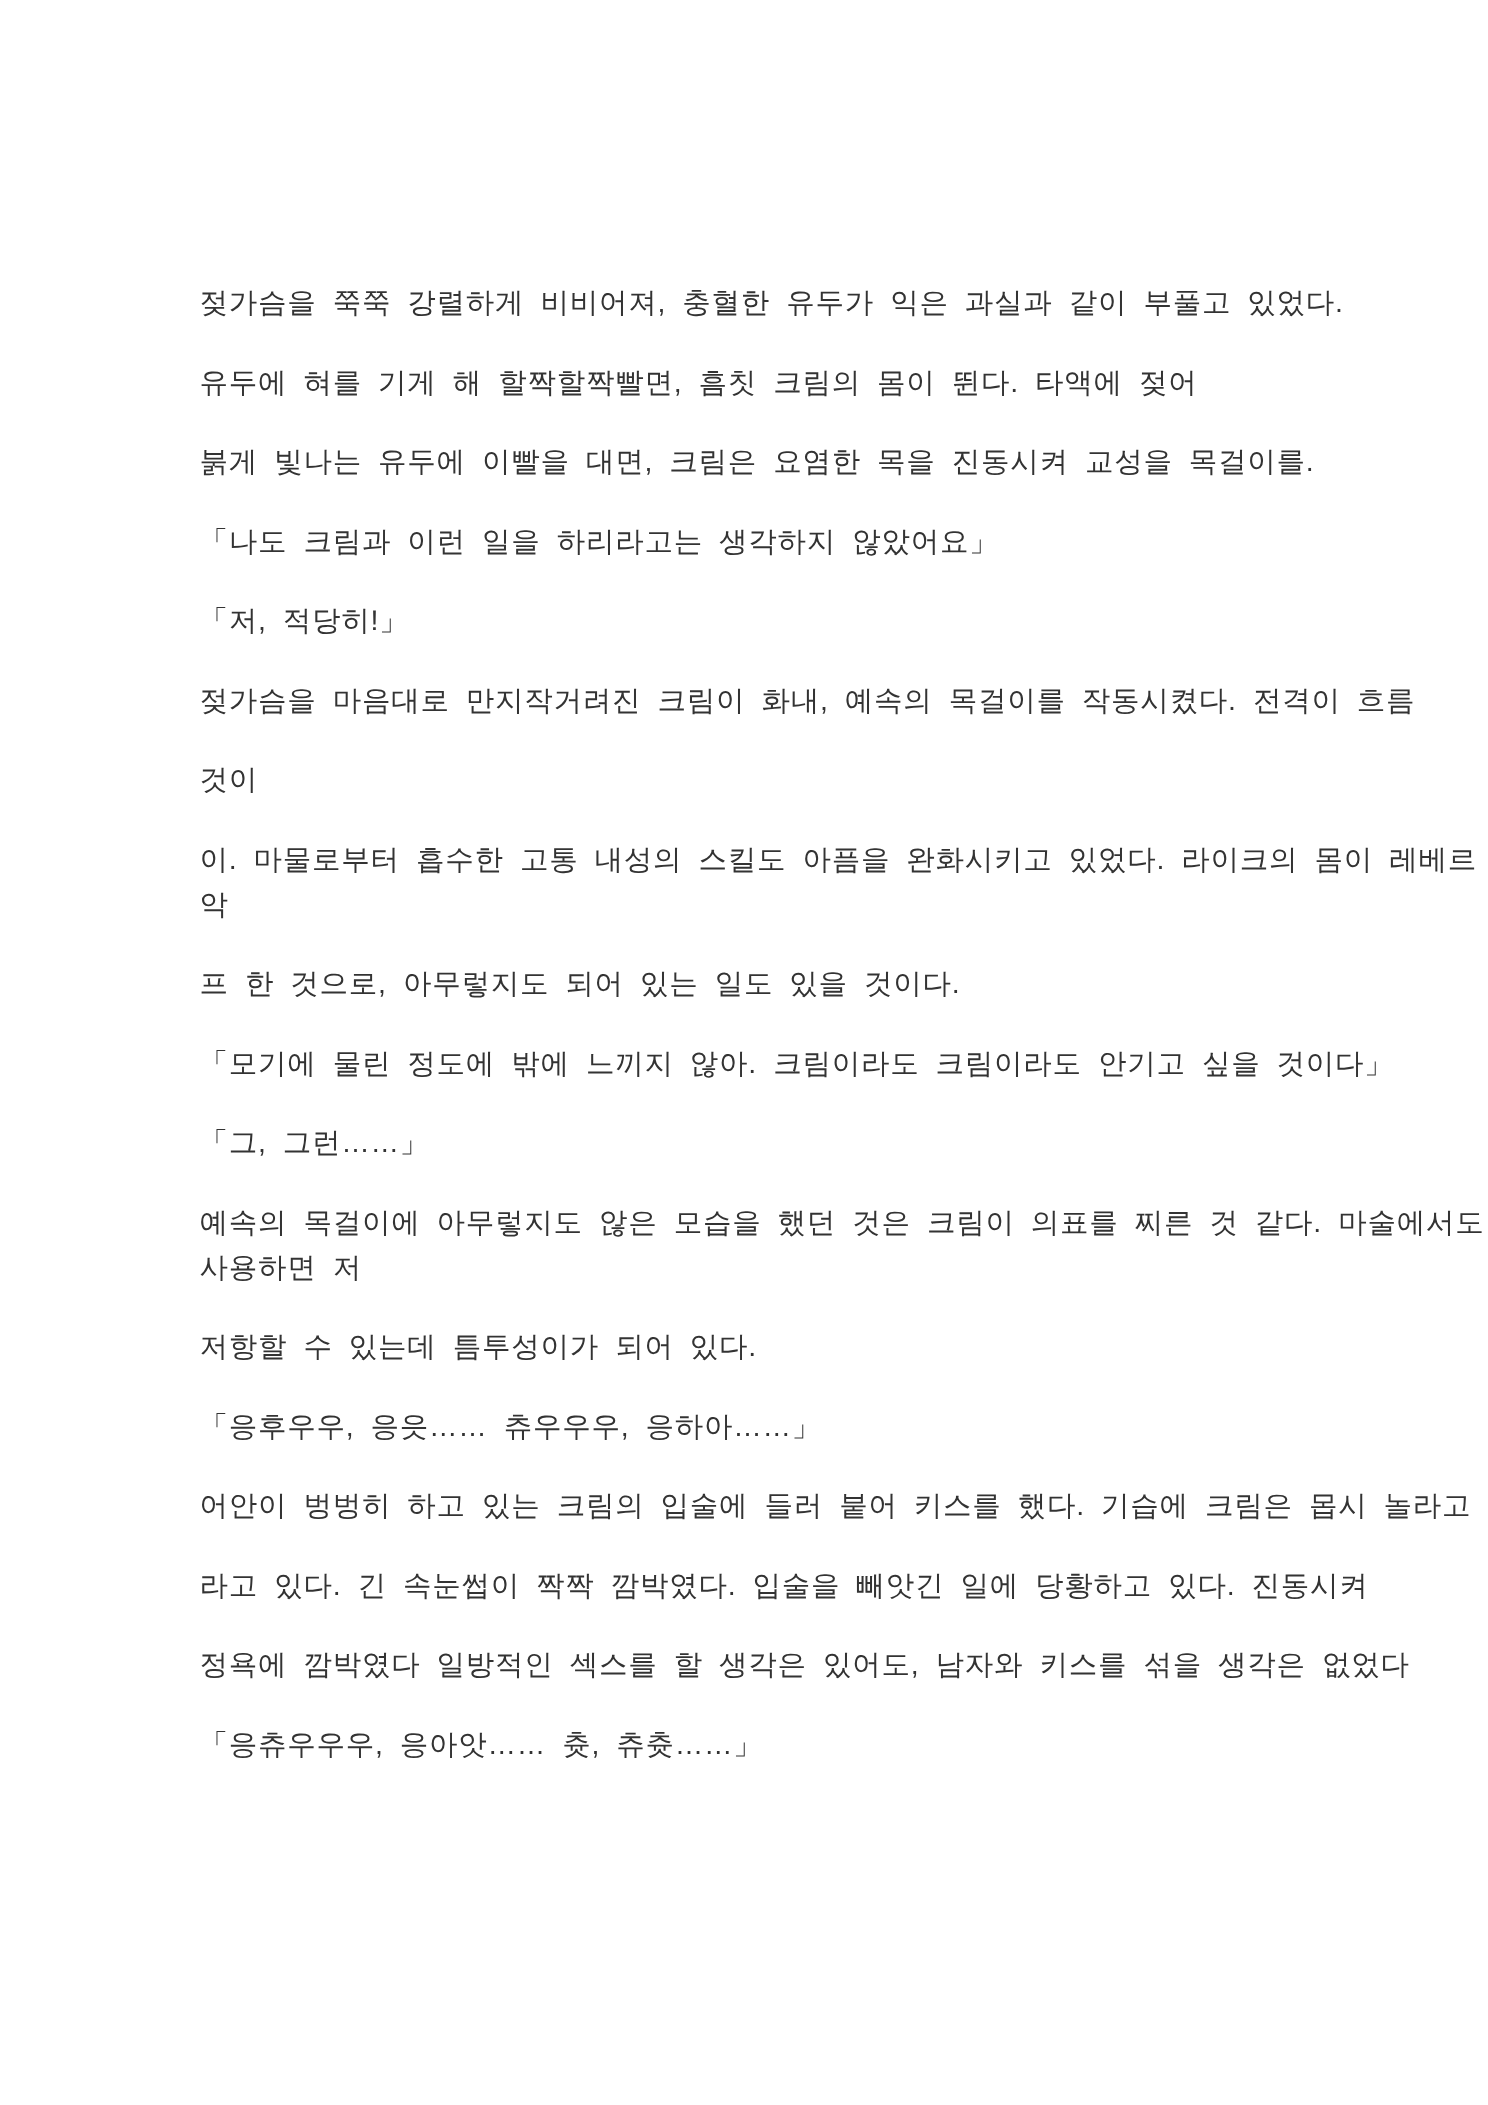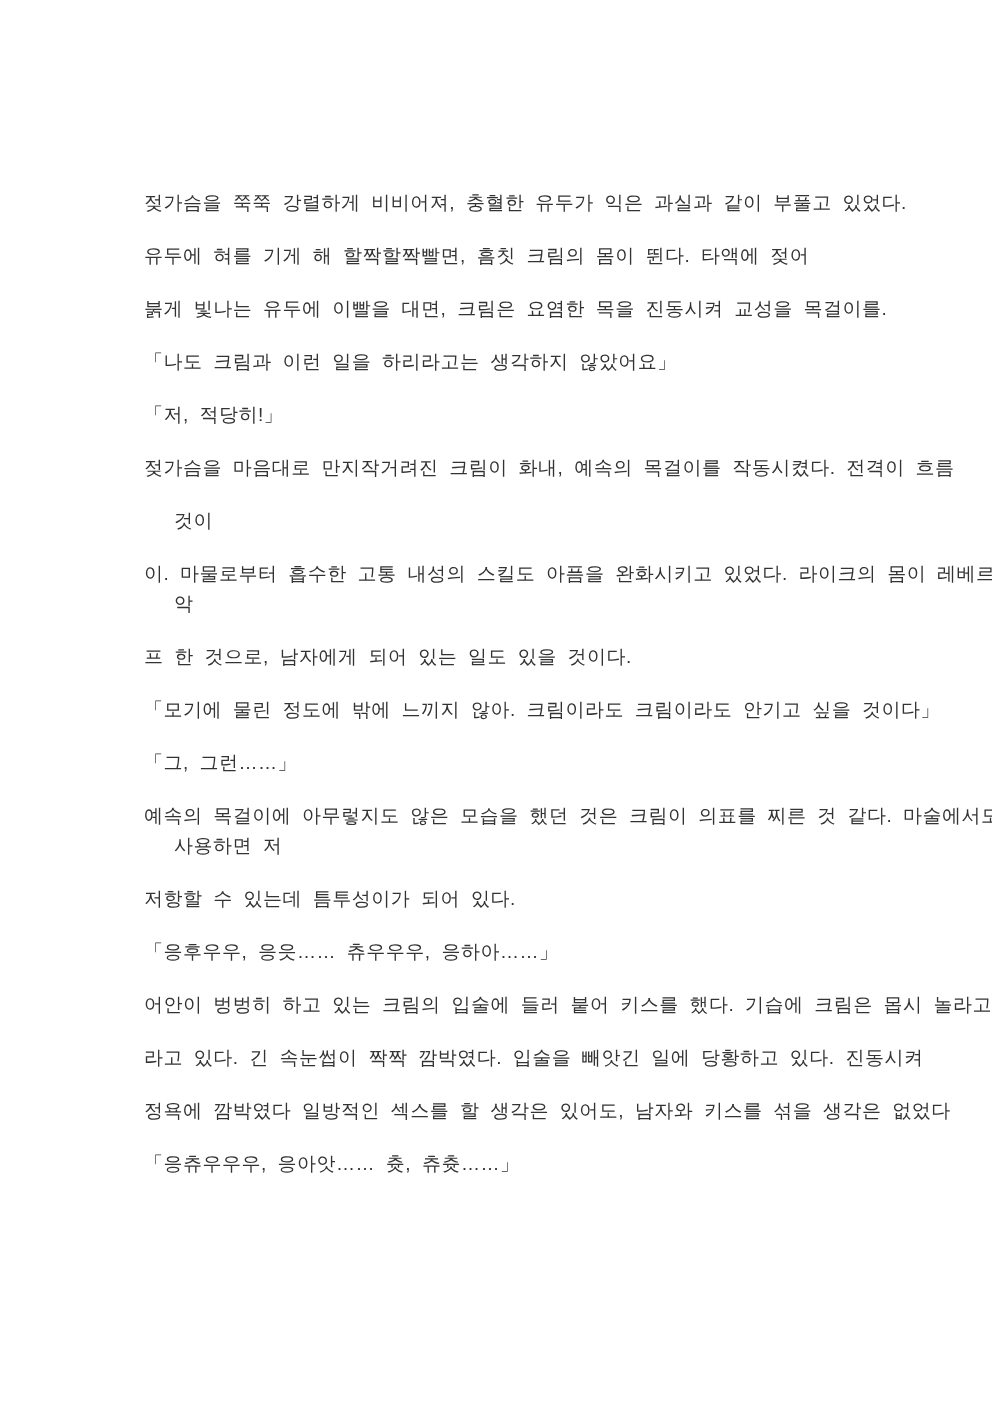--- a/index.html
+++ b/index.html
@@ -10,41 +10,40 @@
   .page {
     position: relative;
     width: 992px;
     height: 1403px;
     background: #ffffff;
     overflow: hidden;
     font-family: "Liberation Sans", "DejaVu Sans", sans-serif;
   }
   .content {
     position: absolute;
-    left: 144px;
+    left: 133px;
     top: 188px;
     width: 742px;
     color: #333333;
     font-size: 19px;
     line-height: 30px;
     word-spacing: 5px;
     letter-spacing: 0.5px;
   }
   .content p {
     margin: 0 0 23px 0;
     padding: 0;
     text-align: left;
   }
   .line {
     display: block;
     white-space: nowrap;
   }
   .line.wrap-tail {
     white-space: normal;
-    margin-left: 30px;
   }
 </style>
 </head>
 <body>
 
 <div class="page">
   <div class="content">
     <p>
         <span class="line">젖가슴을 쭉쭉 강렬하게 비비어져, 충혈한 유두가 익은 과실과 같이 부풀고 있었다.</span>
       </p>
@@ -64,21 +63,21 @@
         <span class="line">젖가슴을 마음대로 만지작거려진 크림이 화내, 예속의 목걸이를 작동시켰다. 전격이 흐름</span>
       </p>
     <p>
         <span class="line wrap-tail">것이</span>
       </p>
     <p>
         <span class="line">이. 마물로부터 흡수한 고통 내성의 스킬도 아픔을 완화시키고 있었다. 라이크의 몸이 레베르</span>
         <span class="line wrap-tail">악</span>
       </p>
     <p>
-        <span class="line">프 한 것으로, 남자에게 되어 있는 일도 있을 것이다.</span>
+        <span class="line">프 한 것으로, 아무렇지도 되어 있는 일도 있을 것이다.</span>
       </p>
     <p>
         <span class="line">「모기에 물린 정도에 밖에 느끼지 않아. 크림이라도 크림이라도 안기고 싶을 것이다」</span>
       </p>
     <p>
         <span class="line">「그, 그런……」</span>
       </p>
     <p>
         <span class="line">예속의 목걸이에 아무렇지도 않은 모습을 했던 것은 크림이 의표를 찌른 것 같다. 마술에서도</span>
         <span class="line wrap-tail">사용하면 저</span>

